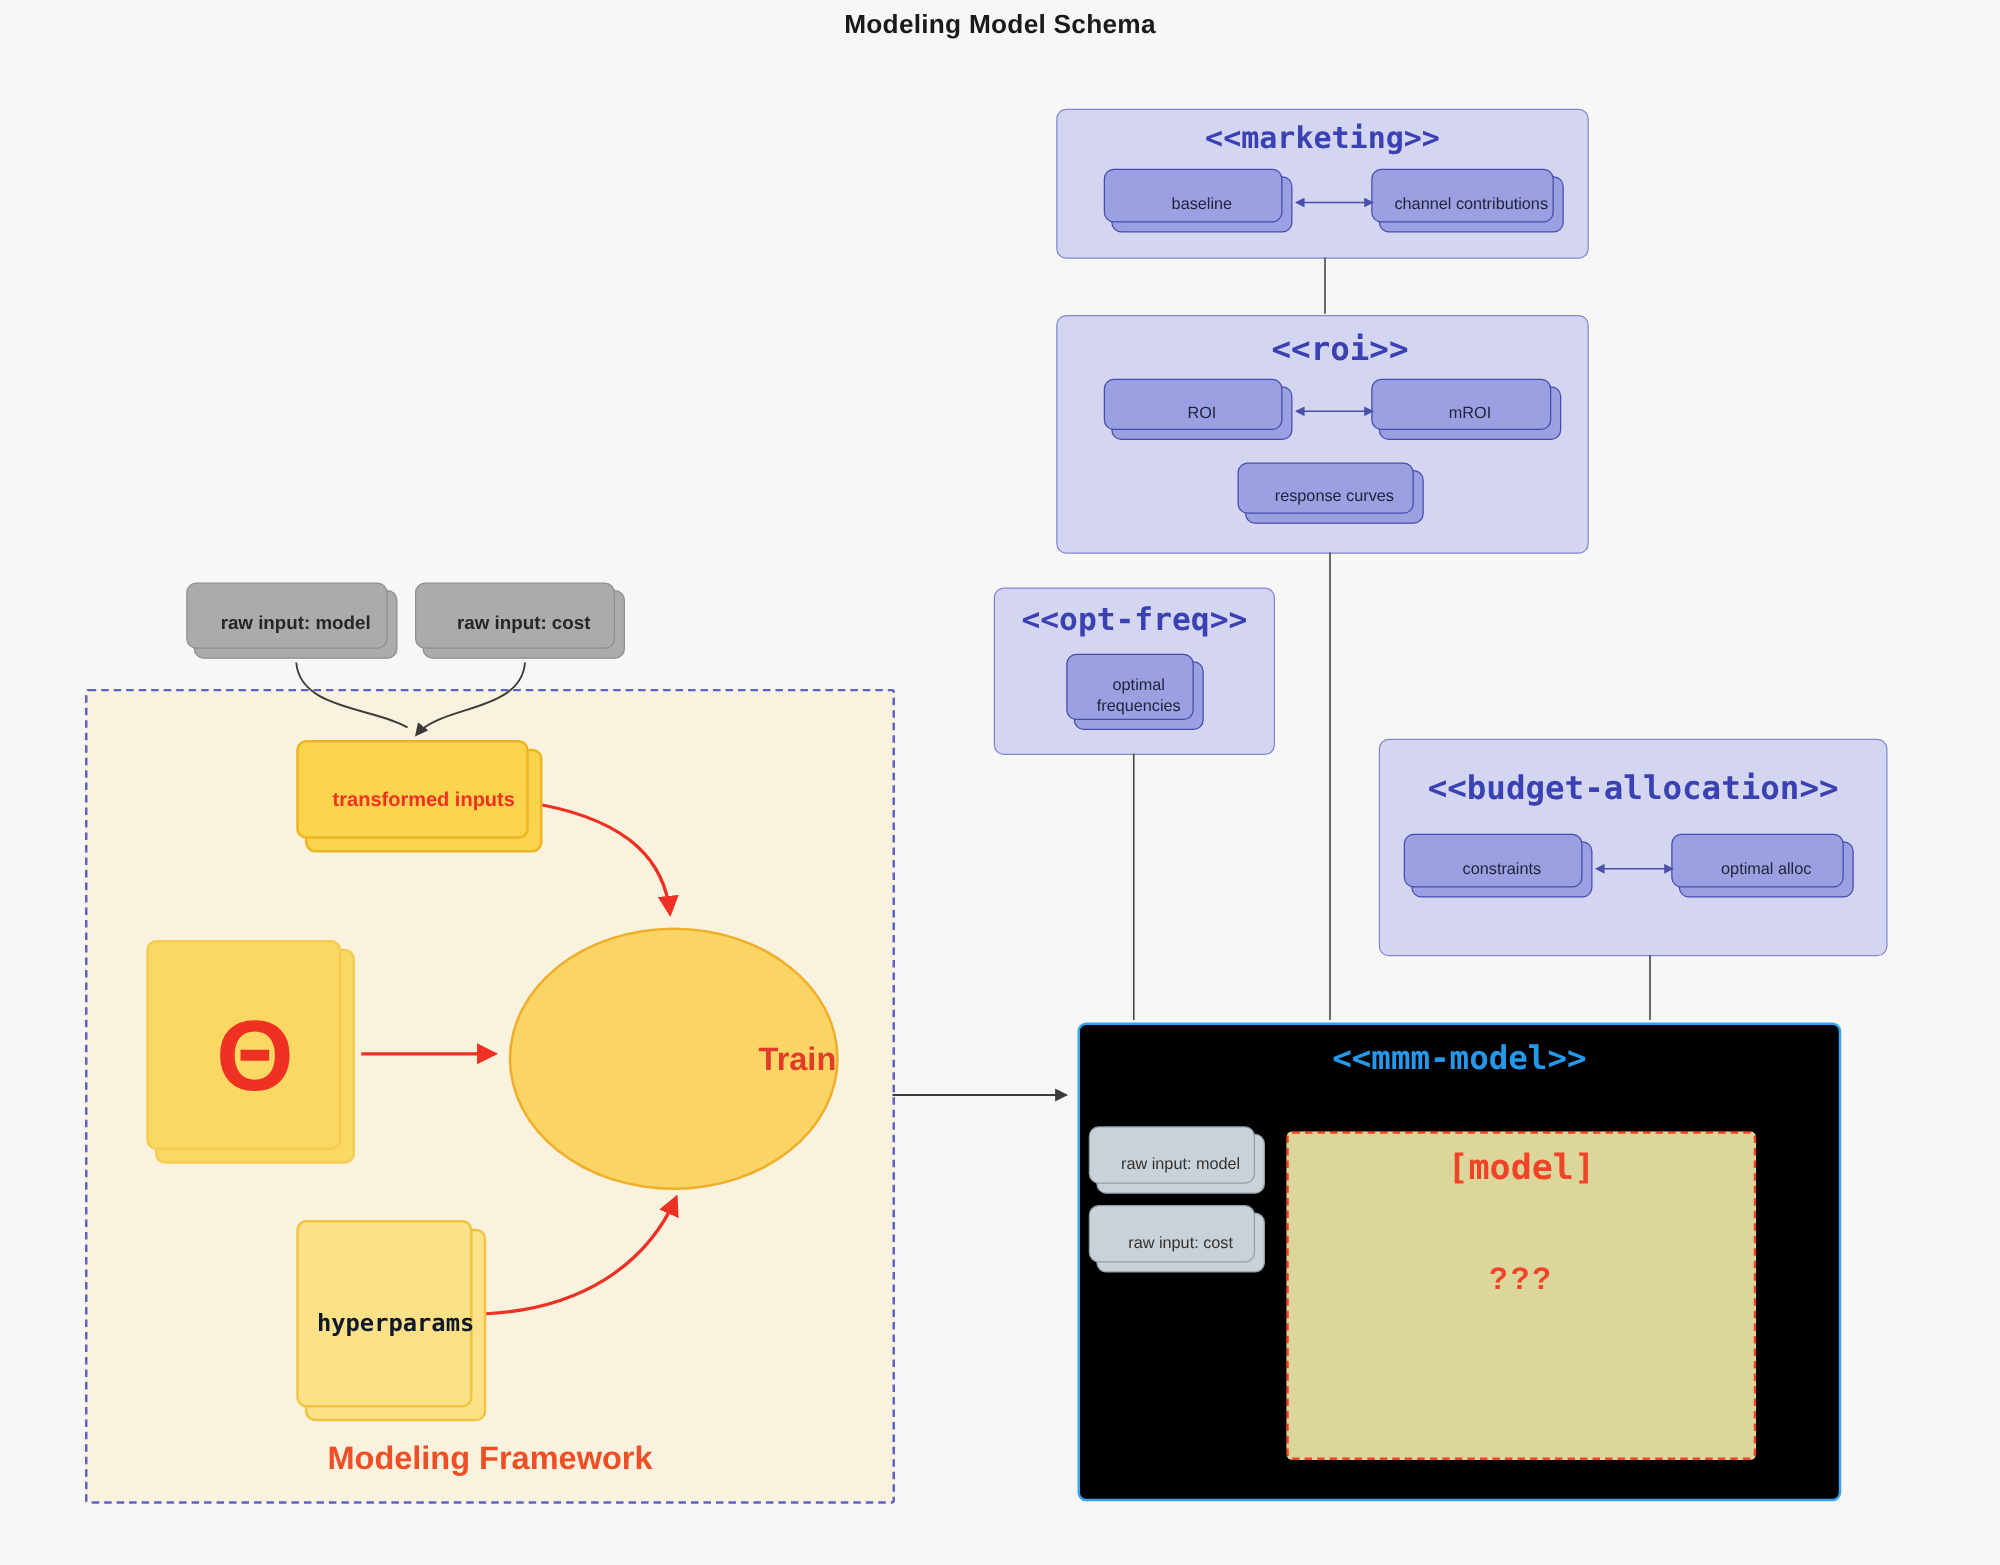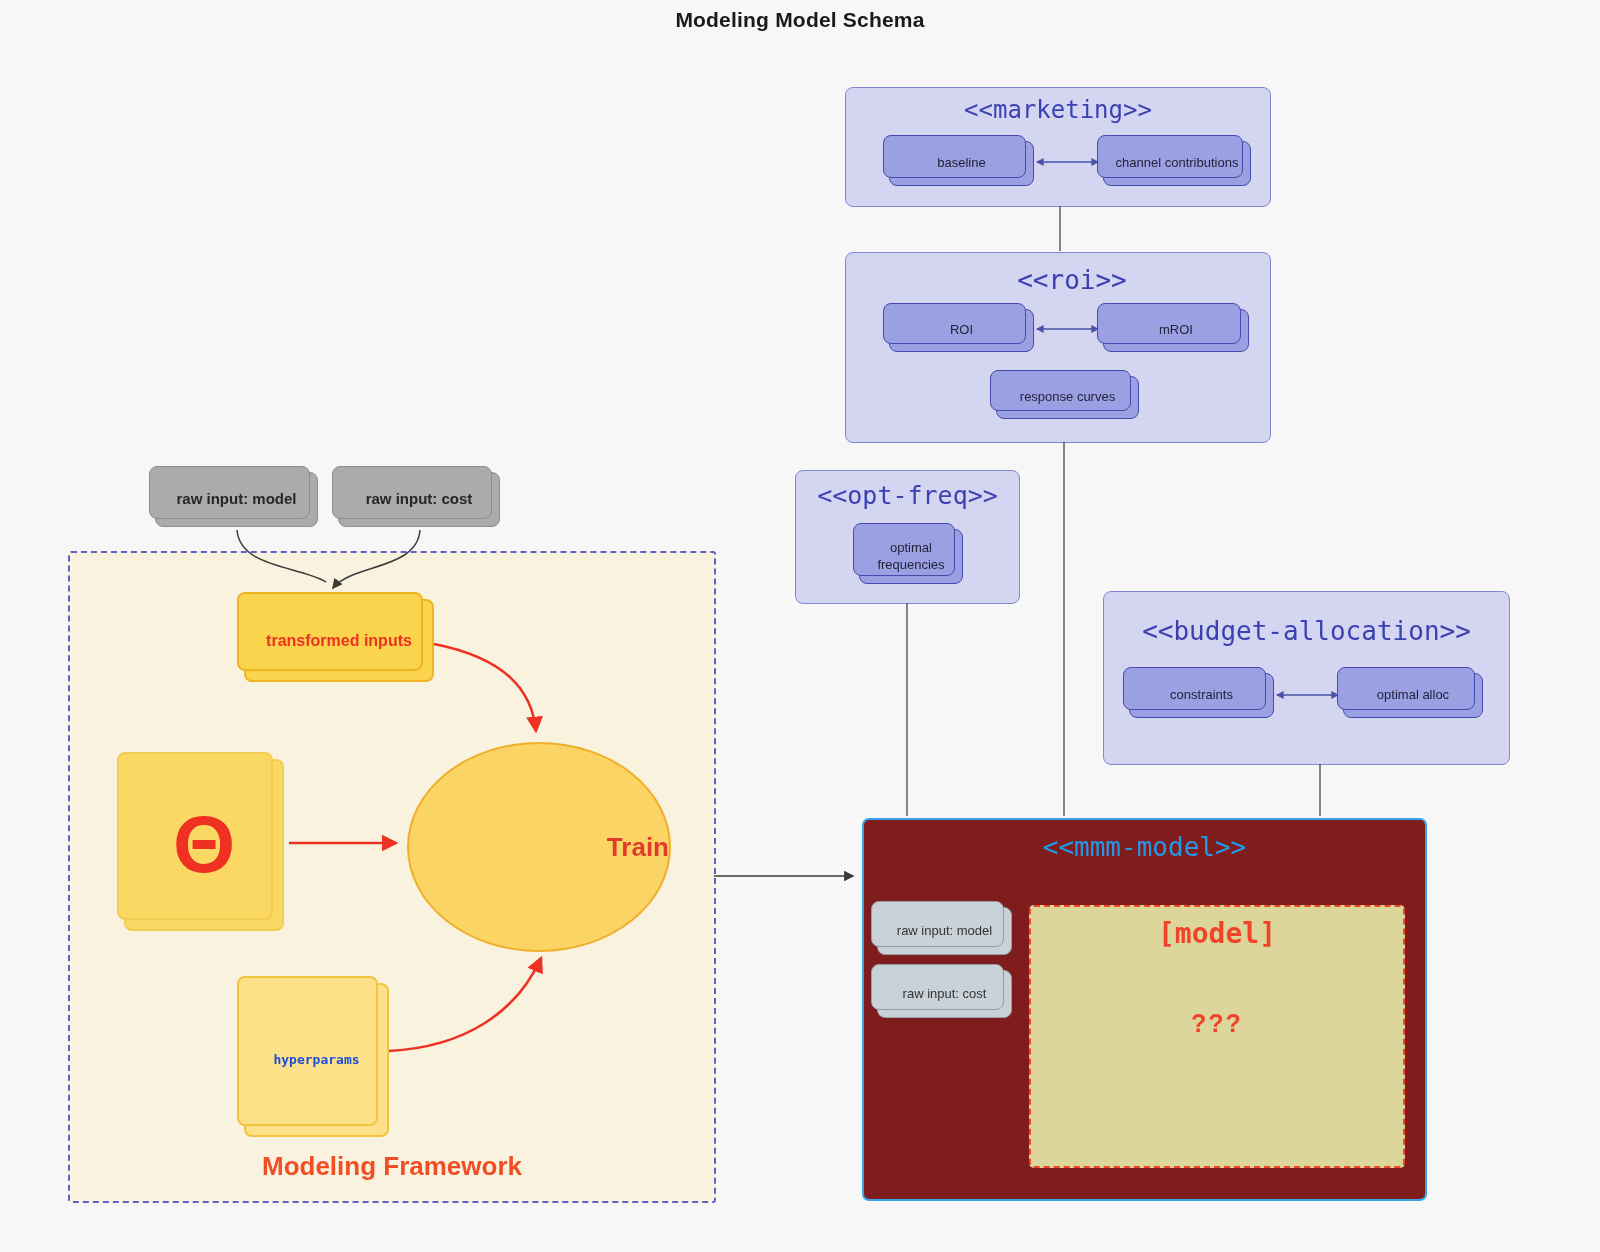--- a/index.html
+++ b/index.html
@@ -10,49 +10,49 @@
   .abs{position:absolute;}
 
   #page-title{
     left:0;top:8px;width:1600px;text-align:center;
     font-size:21px;font-weight:bold;color:#1a1a1a;letter-spacing:.2px;
   }
 
   
   .sg{background:#d3d5f1;border:1.4px solid #8287d2;border-radius:8px;}
   .sg-title{position:absolute;left:0;right:0;text-align:center;
-    font-family:"DejaVu Sans Mono", monospace;font-weight:normal;color:#3a41b2;}
+    font-family:"DejaVu Sans Mono", monospace;font-weight:bold;color:#3a41b2;}
   
   .stack{position:absolute;border-radius:8px;display:flex;align-items:center;justify-content:center;
     text-align:center;isolation:isolate;box-sizing:border-box;line-height:1.25;}
   .stack::before{content:"";position:absolute;left:-7px;top:-7px;width:100%;height:100%;
     box-sizing:border-box;border-radius:inherit;z-index:-1;background:inherit;border:inherit;}
   .stack-lg::before{left:-9px;top:-9px;}
 
   .card-purple{background:#9aa0e2;border:1.4px solid #454cae;color:#23233a;font-size:13px;}
   .card-gray{background:#ababab;border:1.5px solid #8e8e8e;color:#262626;font-size:15px;font-weight:bold;}
   .card-grayblue{background:#c9d2d9;border:1.4px solid #939ea8;color:#333;font-size:13px;}
 
   
-  #sg-mmm{background:#7f1d1d;border:2px solid #38a3ee;border-radius:7px;}
+  #sg-mmm{background:#000000;border:2px solid #38a3ee;border-radius:7px;padding-left:46px;}
   #sg-mmm .sg-title{color:#2499ec;}
   #model-box{background:#ddd69b;border:2.5px dashed #f14327;border-radius:5px;}
   #model-box-label{position:absolute;left:0;right:0;top:10px;text-align:center;
     font-family:"DejaVu Sans Mono", monospace;font-weight:bold;font-size:28px;color:#f14327;}
   #model-box-question{position:absolute;left:0;right:0;top:102px;text-align:center;
     font-weight:bold;font-size:25px;color:#f14327;letter-spacing:2px;}
 
   
   #framework{background:#f9f2de;border:2px dashed #5d62c9;border-radius:3px;}
   #framework-label{position:absolute;left:0;right:0;top:598px;text-align:center;
     font-size:26px;font-weight:bold;color:#f04e24;}
   .card-gold{background:#fbd44e;border:2px solid #eeb421;color:#ee3123;font-size:16px;font-weight:bold;}
   .card-gold-lt{background:#fbd763;border:2px solid #f3cd52;color:#ee3123;}
-  .card-yellow-lt{background:#fce189;border:2px solid #f1c440;color:#1d4ed8;
-    font-family:"DejaVu Sans Mono", monospace;font-weight:bold;font-size:13px;}
+  .card-yellow-lt{background:#fce189;border:2px solid #f1c440;color:#0f172a;
+    font-family:"DejaVu Sans Mono", monospace;font-weight:bold;font-size:19px;}
   #theta-glyph{font-size:80px;font-weight:bold;color:#ee3123;line-height:1;}
   #train-ellipse{position:absolute;background:#fad566;border:2px solid #f0ae29;border-radius:50%;
     display:flex;align-items:center;justify-content:center;}
   #train-label{font-size:26px;font-weight:bold;color:#e23b2b;}
 
   #edges{position:absolute;left:0;top:0;z-index:10;pointer-events:none;}
 </style>
 </head>
 <body>
 

